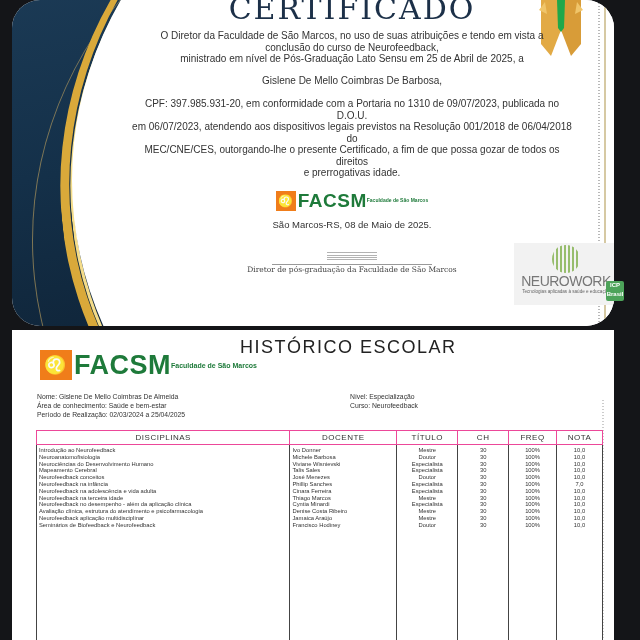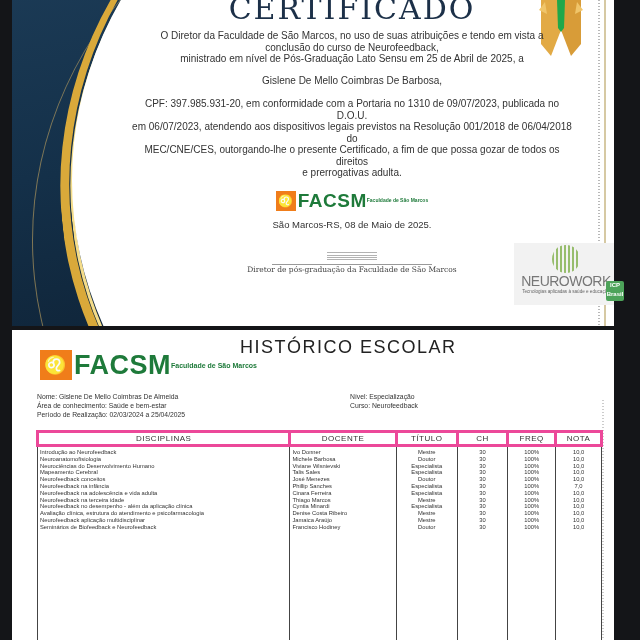--- a/index.html
+++ b/index.html
@@ -2,21 +2,21 @@
 <html><head>
 <meta charset="utf-8">
 <style>
   * { box-sizing: border-box; margin: 0; padding: 0; }
   html, body { width: 640px; height: 640px; overflow: hidden; background: #141518; }
   body { position: relative; font-family: "Liberation Sans", sans-serif; color: #222; }
 
   
   #cert {
     position: absolute; left: 12px; top: 0; width: 602px; height: 326px;
-    background: #ffffff; overflow: hidden;
+    background: #ffffff; overflow: hidden; border-radius: 28px;
   }
   #cert .navy-bg {
     position: absolute; left: -10px; top: -10px; width: 240px; height: 346px;
     background: linear-gradient(170deg, #1b3a55 0%, #143049 50%, #0f2438 100%);
   }
   #cert .white-arc {
     position: absolute; left: 60px; top: -200px; width: 820px; height: 760px;
     border-radius: 50%; background: #ffffff;
   }
   #cert .gold-arc {
@@ -113,21 +113,21 @@
     position: absolute; right: 10px; top: 70px; width: 2px; height: 240px;
     background: repeating-linear-gradient(#999 0 1px, transparent 1px 3px); opacity: .5;
   }
   table.grades {
     position: absolute; left: 24px; top: 100px; width: 567px;
     border-collapse: collapse; font-size: 5.8px; color: #333;
     border: 1px solid #444;
   }
   table.grades th {
     font-weight: normal; font-size: 8px; letter-spacing: 0.5px; color: #333;
-    border: 3px solid #ec4899; height: 14px; text-align: center;
+    border: 1px solid #ec4899; height: 14px; text-align: center;
   }
   table.grades td { border-left: 1px solid #444; border-right: 1px solid #444; line-height: 6.8px; padding: 0 2px; vertical-align: top; }
   table.grades td.c { text-align: center; }
   table.grades tr.filler td { height: 120px; }
   col.c1 { width: 254px; } col.c2 { width: 107px; } col.c3 { width: 61px; }
   col.c4 { width: 51px; } col.c5 { width: 48px; } col.c6 { width: 46px; }
 </style>
 </head>
 <body>
 
@@ -154,21 +154,21 @@
       <p>O Diretor da Faculdade de São Marcos, no uso de suas atribuições e tendo em vista a</p>
       <p>conclusão do curso de Neurofeedback,</p>
       <p>ministrado em nível de Pós-Graduação Lato Sensu em 25 de Abril de 2025, a</p>
     </div>
     <p class="name">Gislene De Mello Coimbras De Barbosa,</p>
     <div class="body" style="margin-left:-22px;margin-right:-22px;">
       <p>CPF: 397.985.931-20, em conformidade com a Portaria no 1310 de 09/07/2023, publicada no D.O.U.</p>
       <p>em 06/07/2023, atendendo aos dispositivos legais previstos na Resolução 001/2018 de 06/04/2018</p>
       <p>do</p>
       <p>MEC/CNE/CES, outorgando-lhe o presente Certificado, a fim de que possa gozar de todos os direitos</p>
-      <p>e prerrogativas adulta.</p>
+      <p>e prerrogativas idade.</p>
     </div>
     <div class="logo-wrap">
       <div class="facsm-logo">
         <span class="lion">♌</span>
         <span class="brand">
           <span class="big">FACSM</span>
           <span class="small">Faculdade de São Marcos</span>
         </span>
       </div>
     </div>

